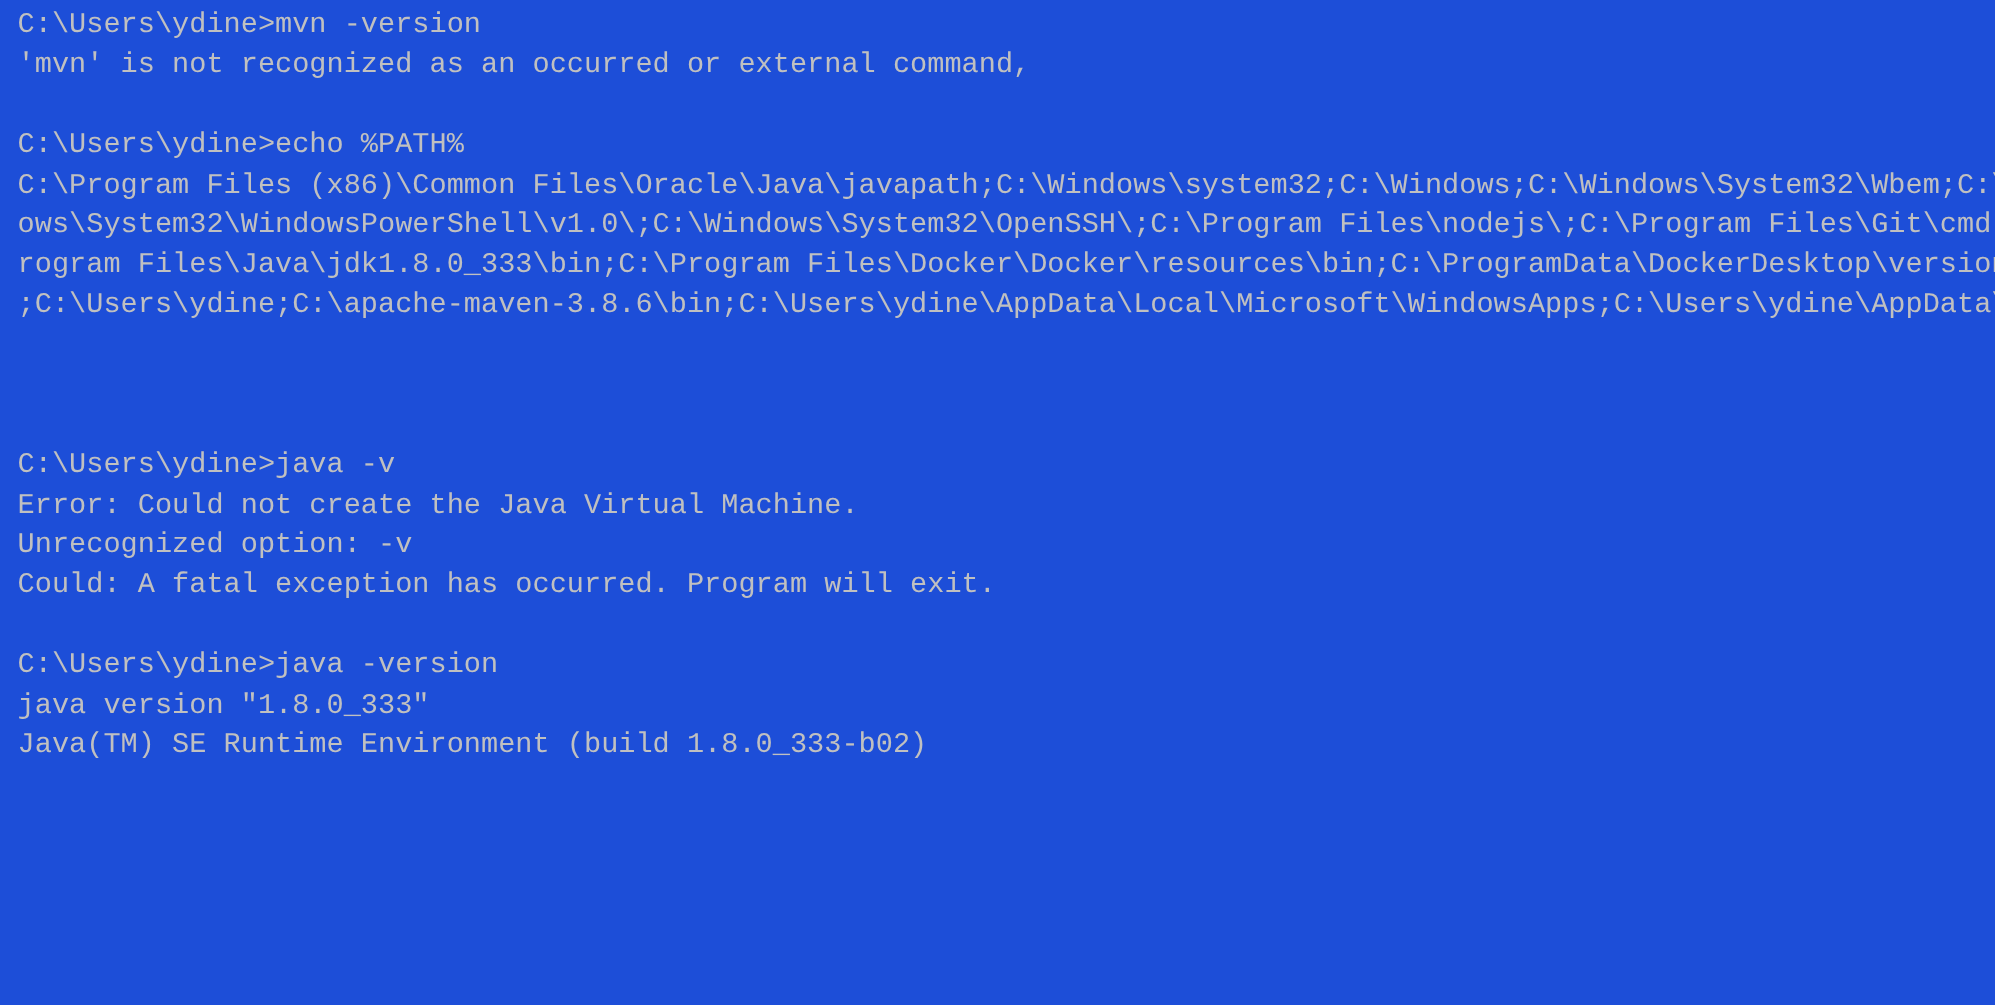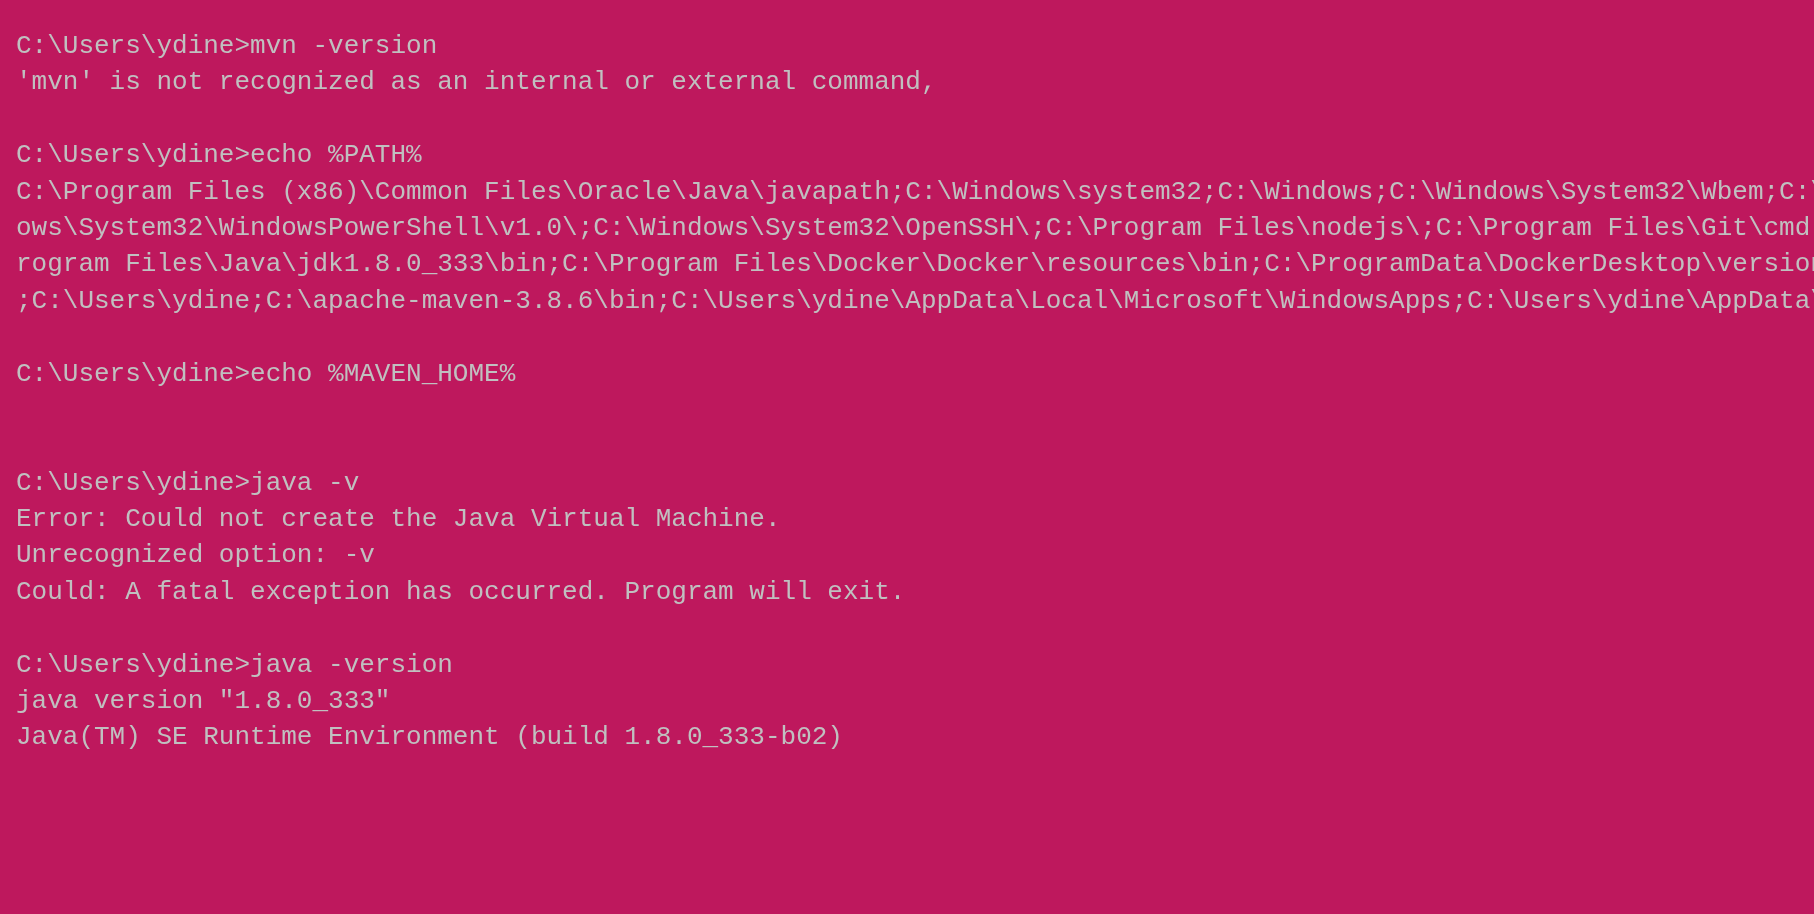--- a/index.html
+++ b/index.html
@@ -15,50 +15,49 @@
       overflow: hidden;
       font-family: 'Courier New', Courier, monospace;
       font-size: 26px;
       color: #c0c0c0;
       line-height: 1.4;
     }
 
     .terminal {
       width: 100%;
       height: 100%;
-      background-color: #be185d;
-      padding: 28px 16px;
+      background-color: #1d4ed8;
+      padding: 4px 16px;
       overflow: hidden;
     }
 
     .line {
       white-space: pre;
       display: block;
     }
 
     .empty {
       display: block;
       height: 1.4em;
     }
   </style>
 </head>
 <body>
 
 <div class="terminal">
   <div id="terminal-output">
       <span class="line">C:\Users\ydine&gt;mvn -version</span>
-      <span class="line">'mvn' is not recognized as an internal or external command,</span>
+      <span class="line">'mvn' is not recognized as an occurred or external command,</span>
       <span class="empty"></span>
       <span class="line">C:\Users\ydine&gt;echo %PATH%</span>
       <span class="line">C:\Program Files (x86)\Common Files\Oracle\Java\javapath;C:\Windows\system32;C:\Windows;C:\Windows\System32\Wbem;C:\Wind</span>
       <span class="line">ows\System32\WindowsPowerShell\v1.0\;C:\Windows\System32\OpenSSH\;C:\Program Files\nodejs\;C:\Program Files\Git\cmd;C:\P</span>
       <span class="line">rogram Files\Java\jdk1.8.0_333\bin;C:\Program Files\Docker\Docker\resources\bin;C:\ProgramData\DockerDesktop\version-bin</span>
       <span class="line">;C:\Users\ydine;C:\apache-maven-3.8.6\bin;C:\Users\ydine\AppData\Local\Microsoft\WindowsApps;C:\Users\ydine\AppData\Loca</span>
       <span class="empty"></span>
-      <span class="line">C:\Users\ydine&gt;echo %MAVEN_HOME%</span>
       <span class="empty"></span>
       <span class="empty"></span>
       <span class="line">C:\Users\ydine&gt;java -v</span>
       <span class="line">Error: Could not create the Java Virtual Machine.</span>
       <span class="line">Unrecognized option: -v</span>
       <span class="line">Could: A fatal exception has occurred. Program will exit.</span>
       <span class="empty"></span>
       <span class="line">C:\Users\ydine&gt;java -version</span>
       <span class="line">java version "1.8.0_333"</span>
       <span class="line">Java(TM) SE Runtime Environment (build 1.8.0_333-b02)</span>

